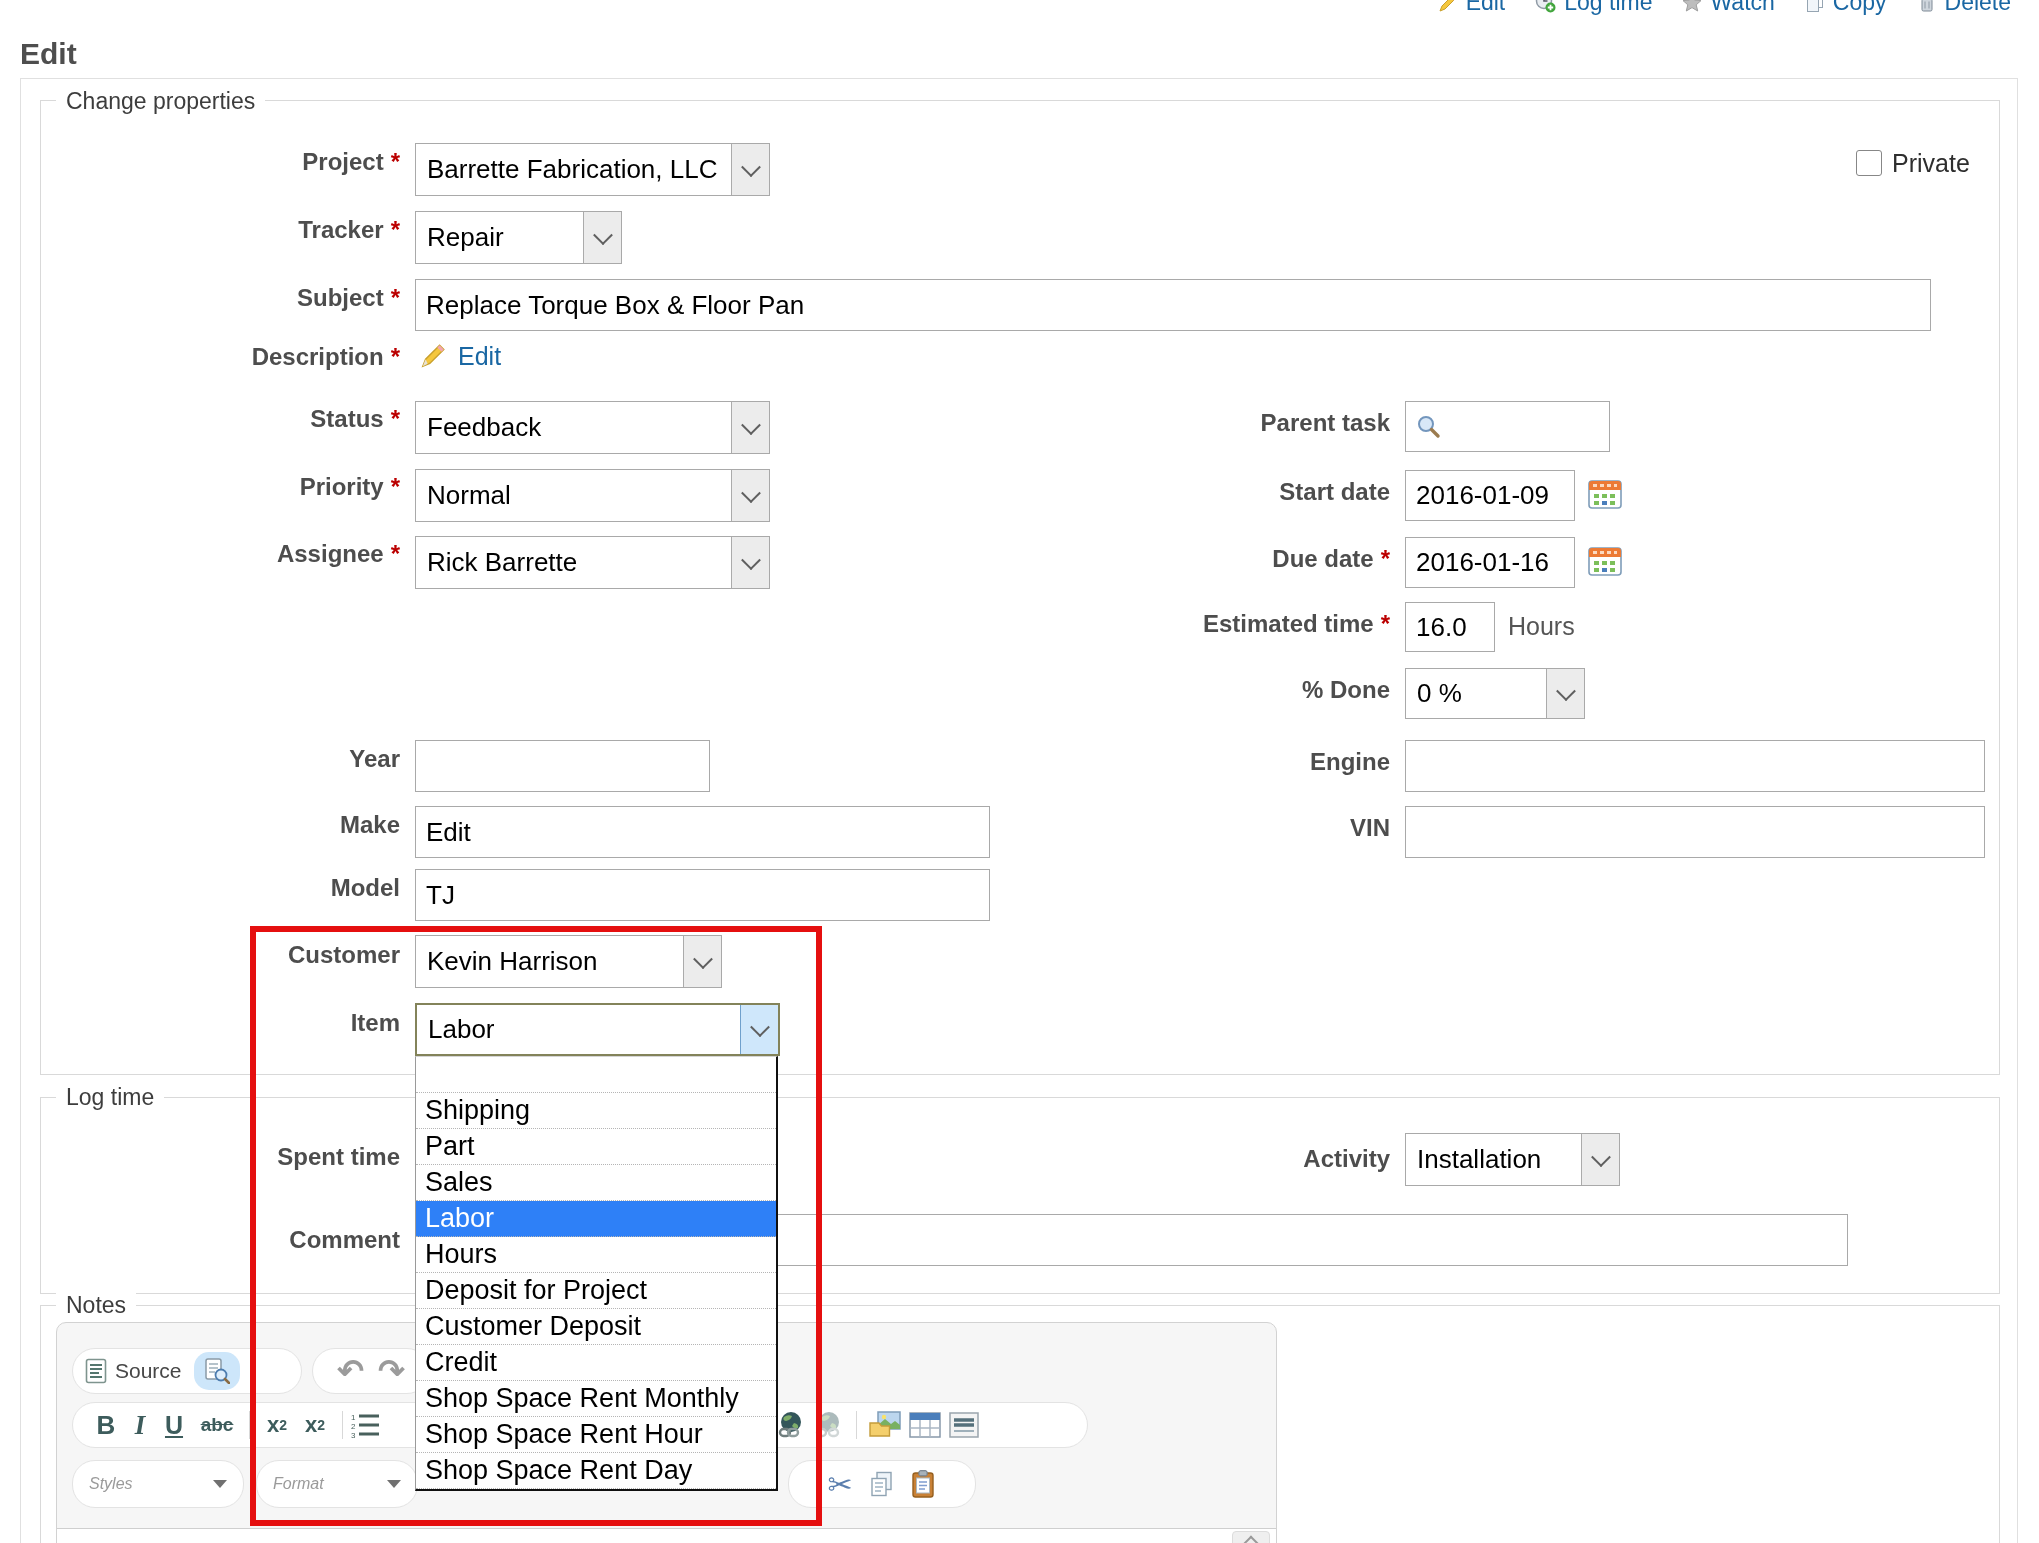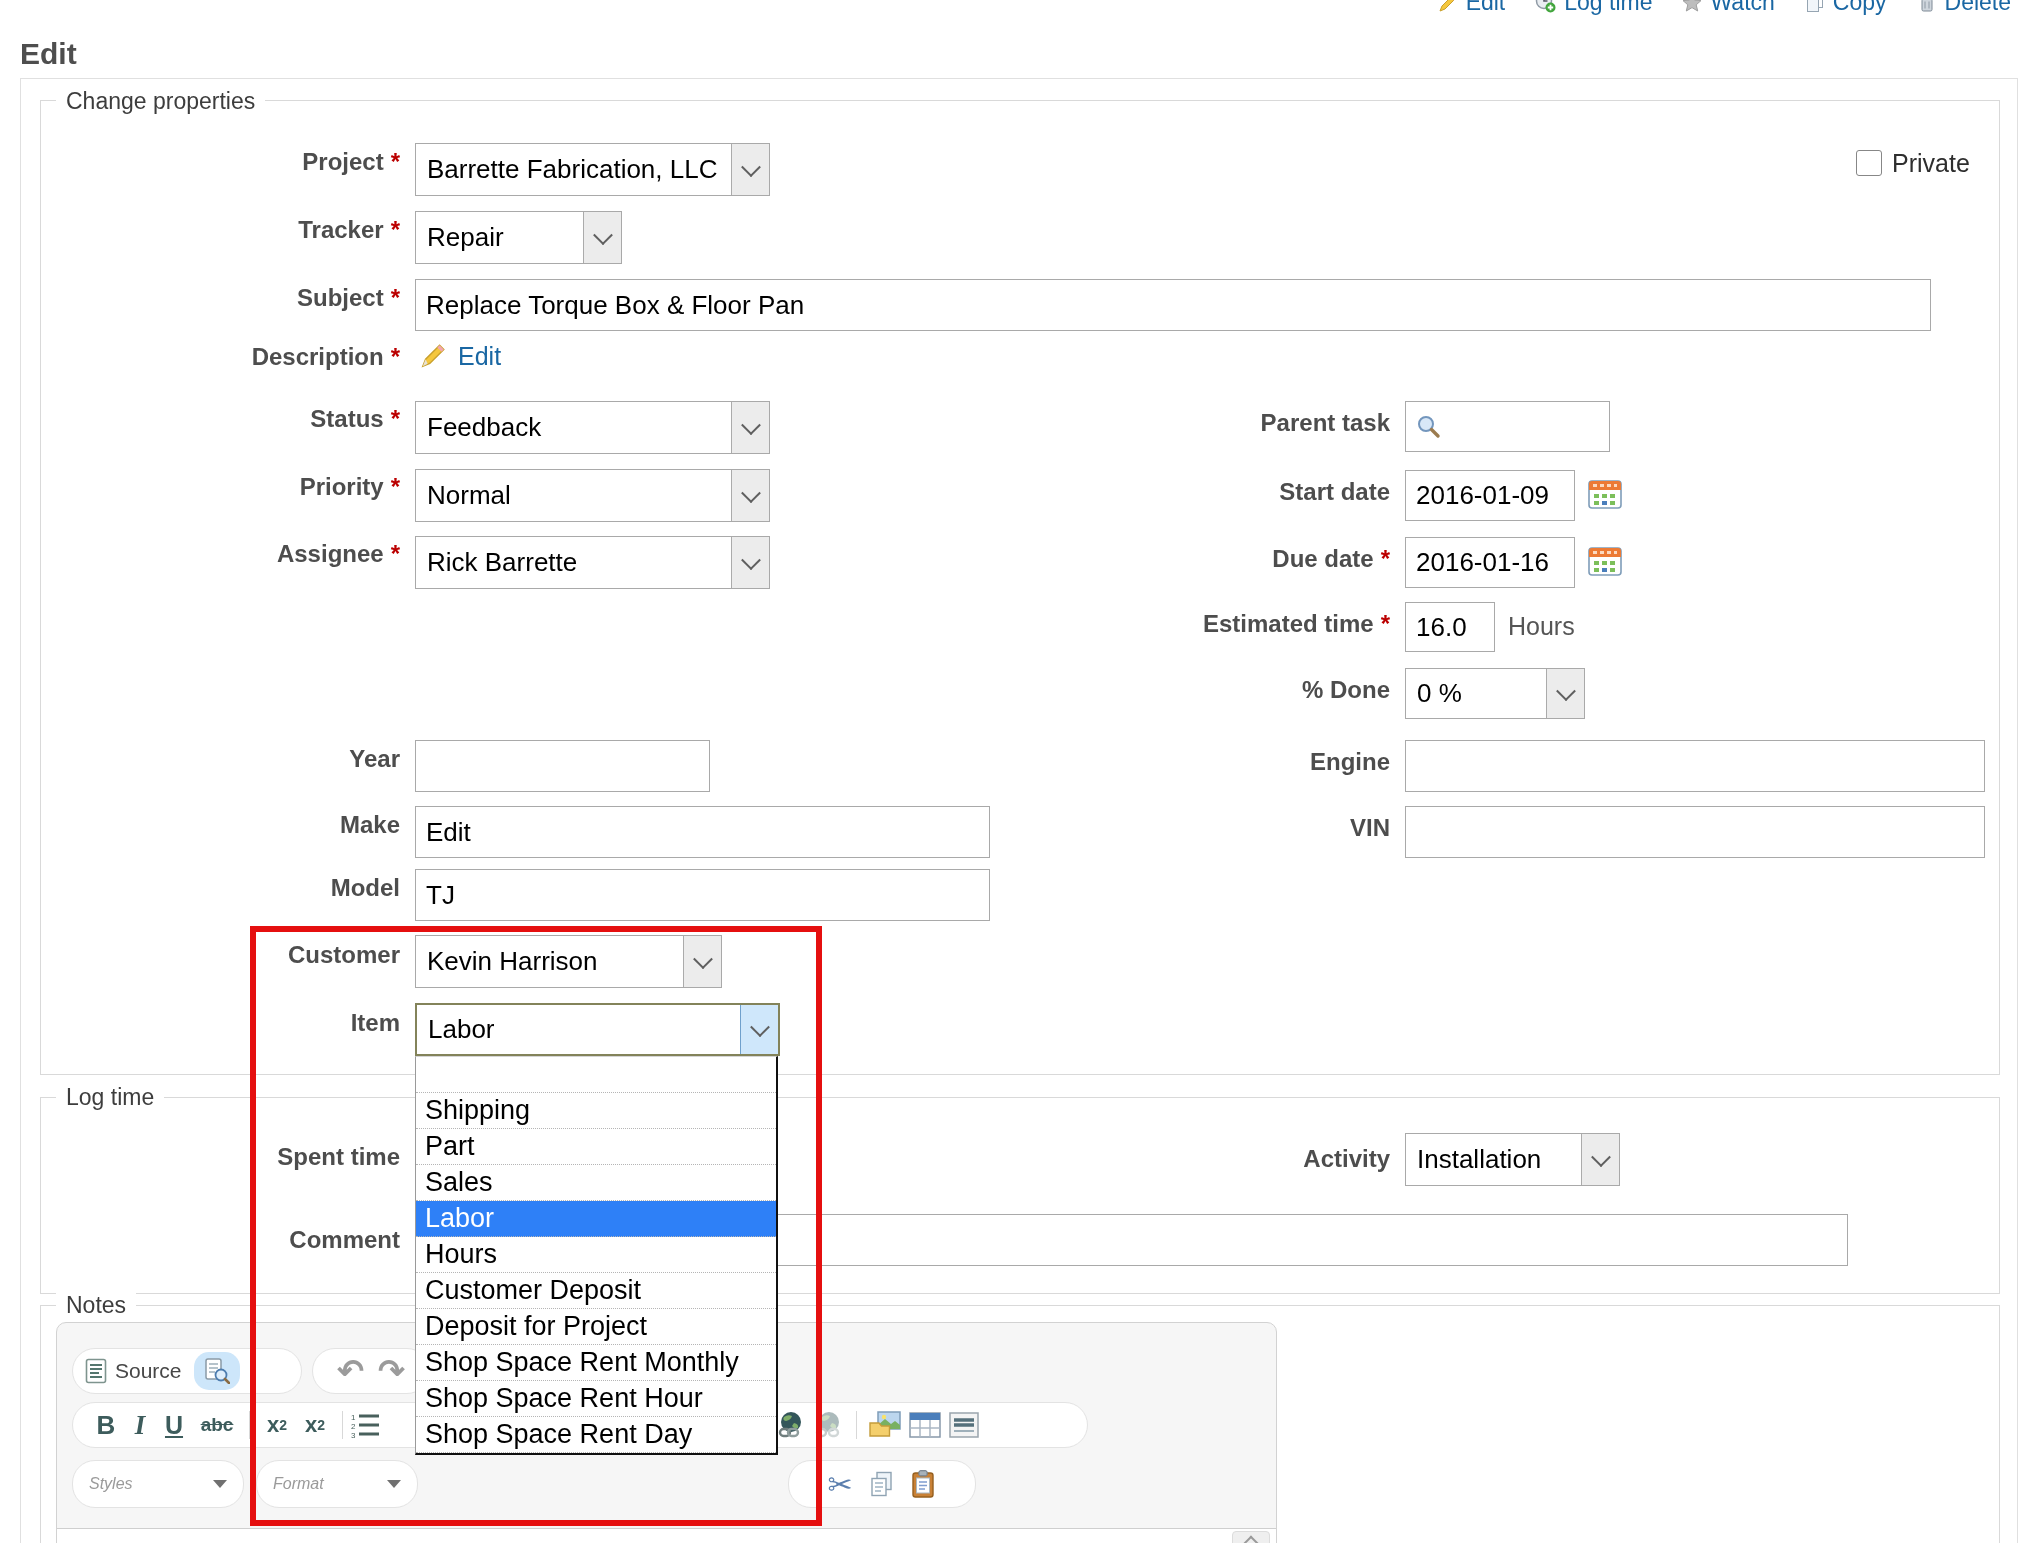--- a/index.html
+++ b/index.html
@@ -456,22 +456,23 @@
     </div>
 
   <div class="dd">
 
   <div class="dd-opt"></div>
       <div class="dd-opt">Shipping</div>
       <div class="dd-opt">Part</div>
       <div class="dd-opt">Sales</div>
       <div class="dd-opt selected">Labor</div>
       <div class="dd-opt">Hours</div>
+      <div class="dd-opt">Deposit for Project</div>
       <div class="dd-opt">Customer Deposit</div>
-      <div class="dd-opt">Deposit for Project</div>
+      <div class="dd-opt">Credit</div>
       <div class="dd-opt">Shop Space Rent Monthly</div>
       <div class="dd-opt">Shop Space Rent Hour</div>
       <div class="dd-opt">Shop Space Rent Day</div>
     </div>
 
   <div class="annotation"></div>
 
 </div>
 
 </body></html>

